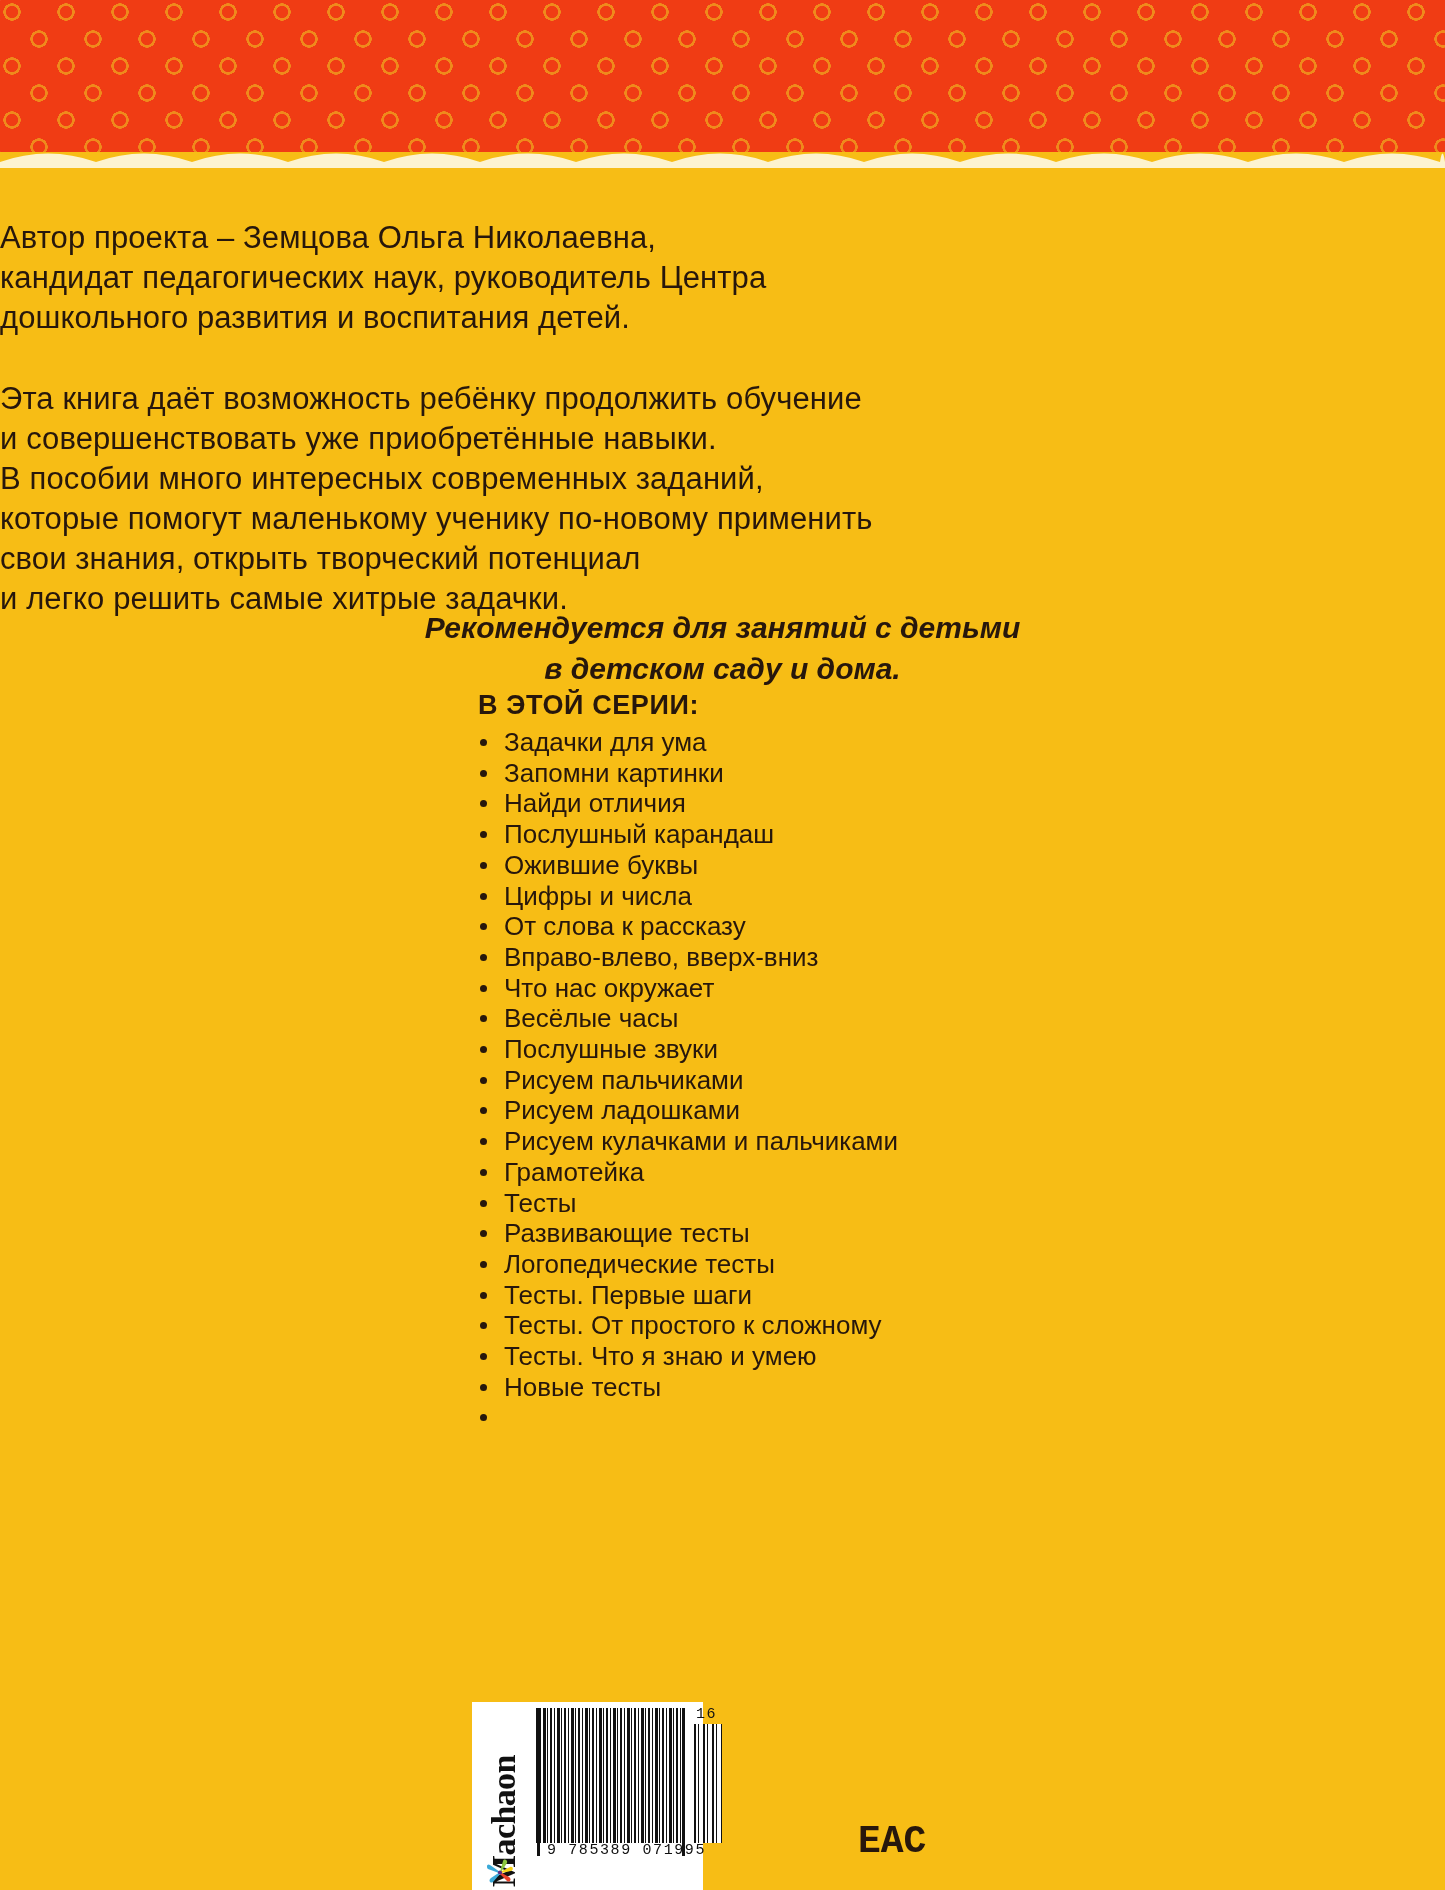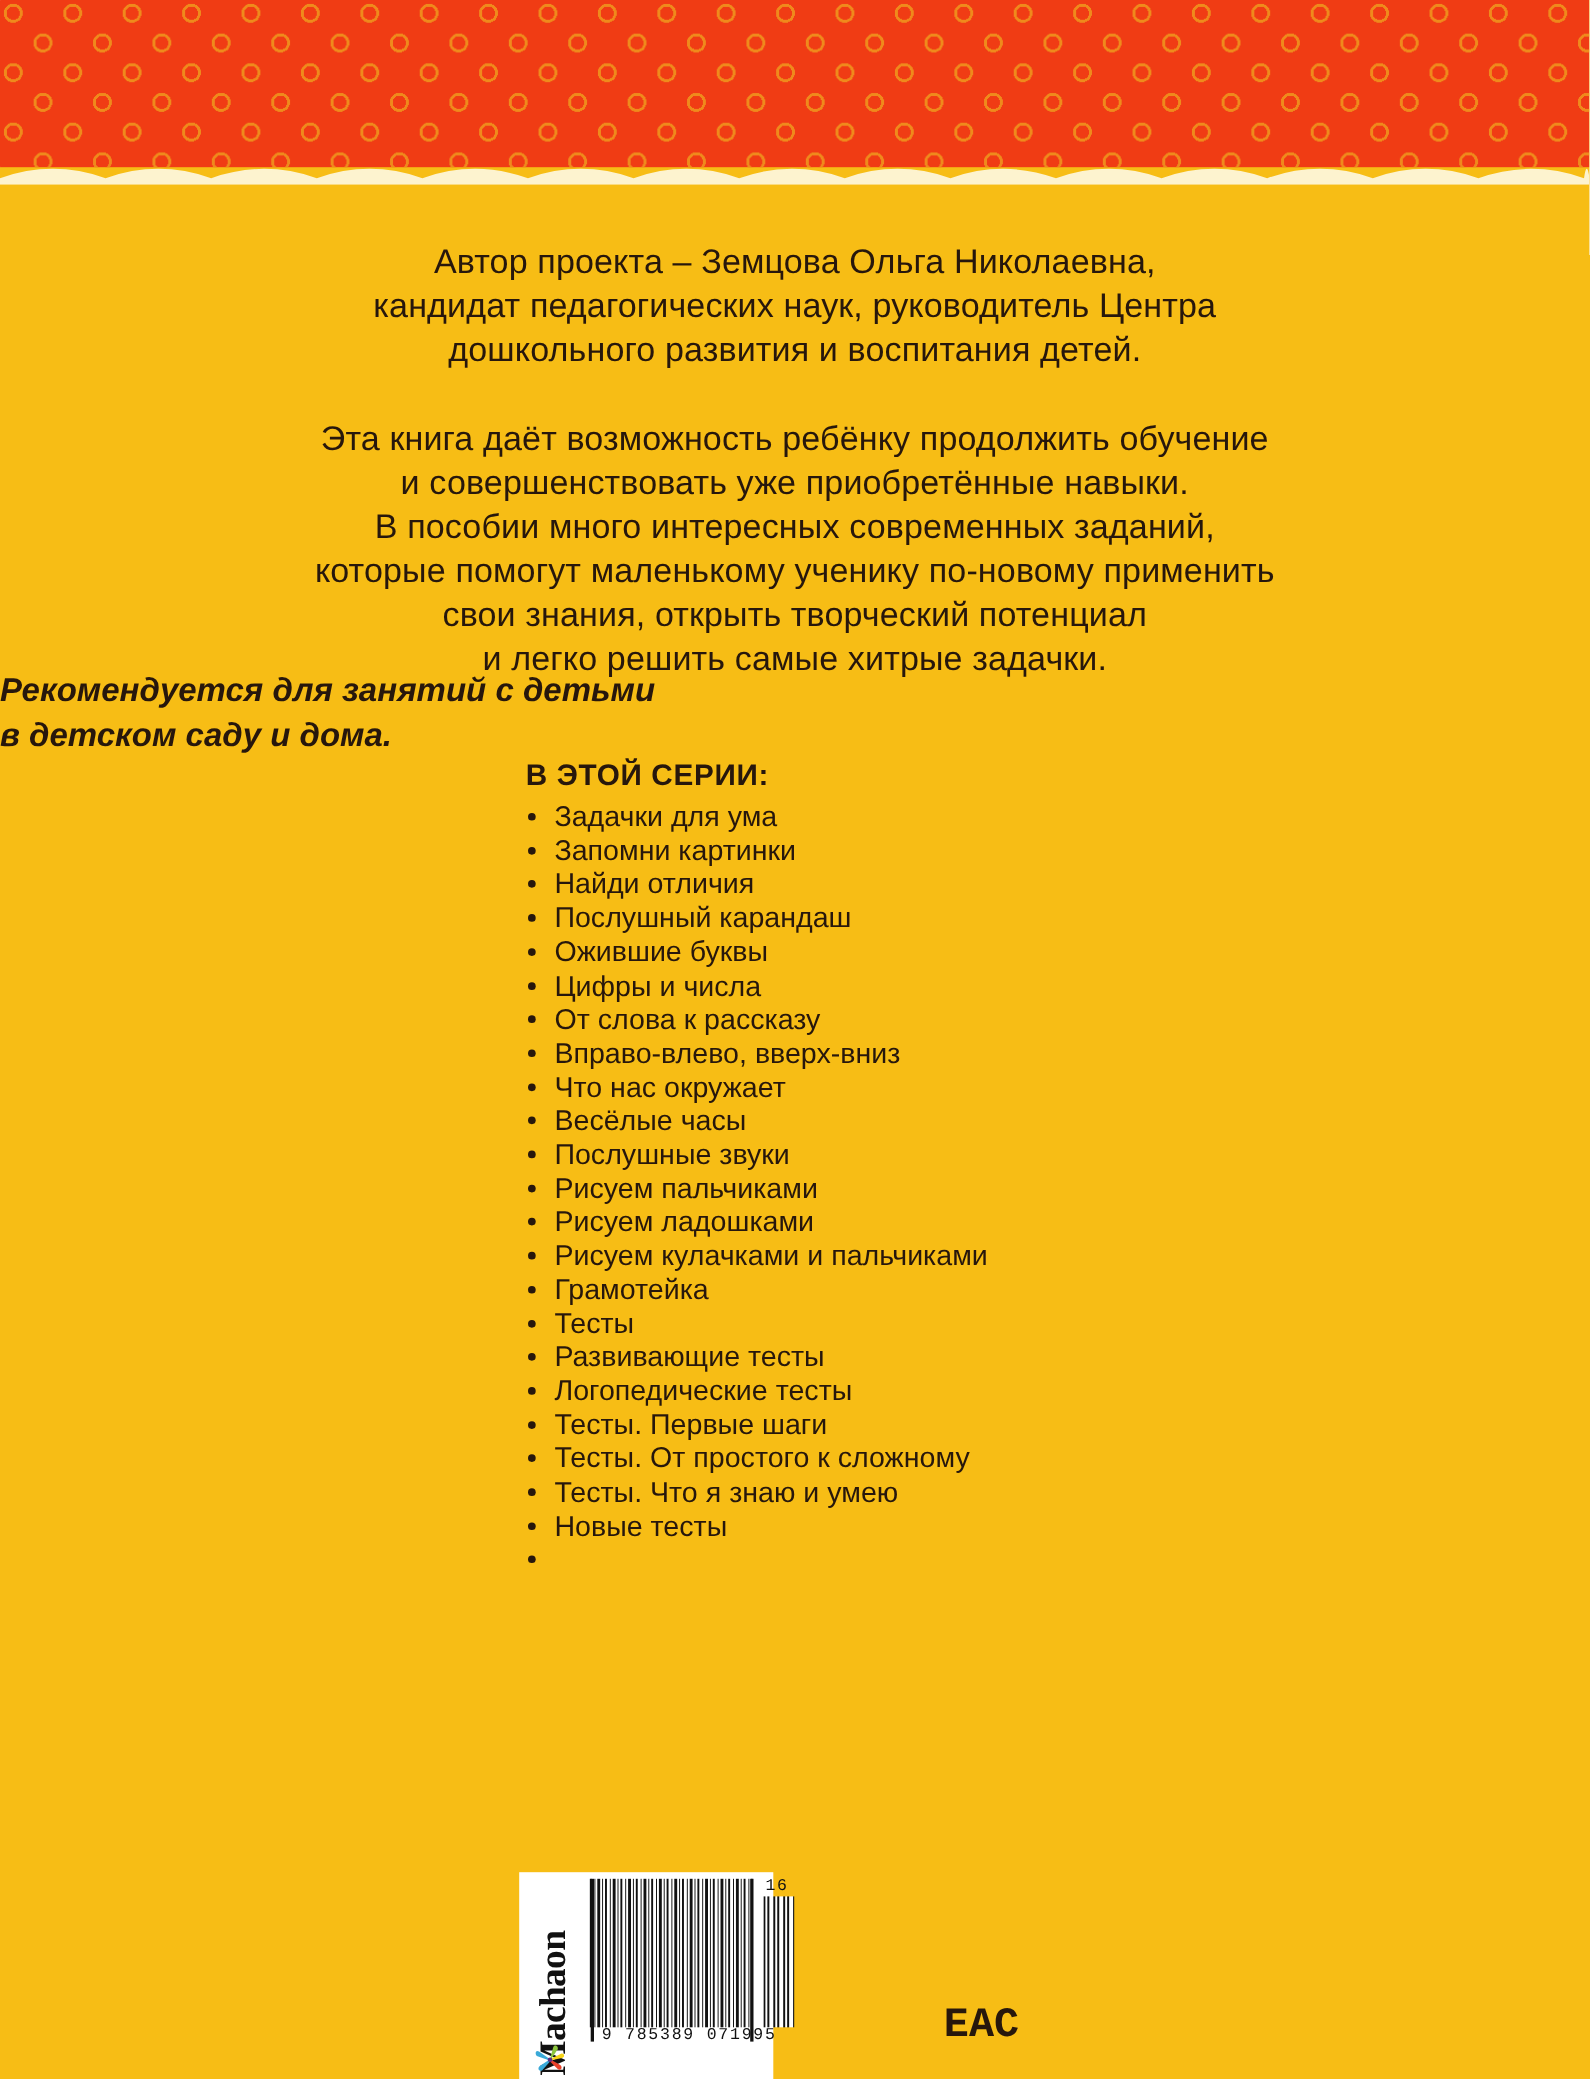--- a/index.html
+++ b/index.html
@@ -44,34 +44,34 @@
     left: 0;
     top: 120px;
     width: 1445px;
     height: 48px;
   }
   .intro {
     position: absolute;
     left: 0;
     top: 218px;
     width: 1445px;
-    text-align: center;
     font-size: 31px;
     line-height: 40px;
     letter-spacing: .1px;
     color: #27170c;
   }
   .intro .para2 {
     margin-top: 41px;
   }
   .recommend {
     position: absolute;
     left: 0;
     top: 607px;
     width: 1445px;
+    text-align: center;
     font-style: italic;
     font-weight: 600;
     font-size: 30px;
     line-height: 41px;
     color: #27170c;
   }
   .series {
     position: absolute;
     left: 0;
     top: 690px;

